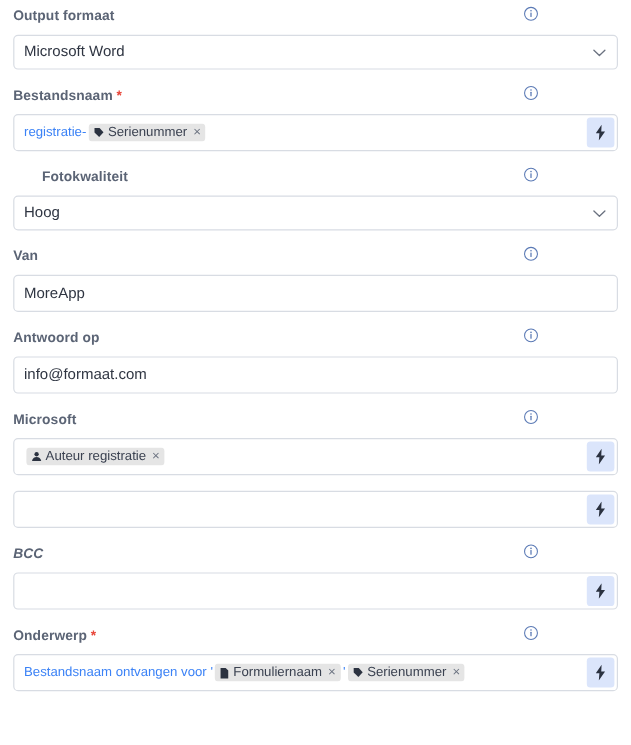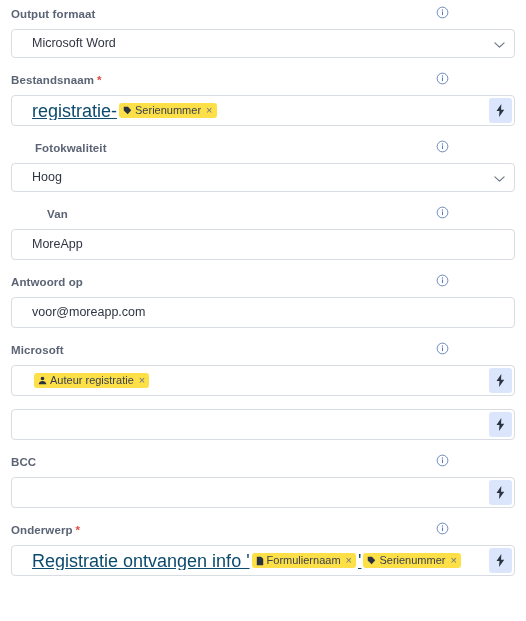--- a/index.html
+++ b/index.html
@@ -41,21 +41,20 @@
 
   .control {
     position: relative;
     width: 504px;
     height: 29px;
     border: 1px solid #d8dce3;
     border-radius: 4px;
     background: #ffffff;
     display: flex;
     align-items: center;
-    padding-left: 12px;
   }
   .control.tall { height: 31px; }
 
   .value-text {
     font-size: 12.5px;
     color: #2f3542;
     padding-left: 8px;
     line-height: 1;
     white-space: nowrap;
   }
@@ -83,30 +82,29 @@
 
   .tagwrap {
     display: flex;
     align-items: center;
     flex-wrap: nowrap;
     padding-left: 8px;
     gap: 0;
     overflow: hidden;
   }
   .plain {
-    font-size: 18px;
-    color: #0c4a6e;
+    font-size: 11px;
+    color: #3b82f6;
     white-space: nowrap;
     line-height: 1;
-    text-decoration: underline;
   }
   .chip {
     display: inline-flex;
     align-items: center;
-    background: #fde047;
+    background: #e5e5e5;
     border-radius: 3px;
     padding: 2px 4px 2px 4px;
     margin: 0 2px;
     white-space: nowrap;
     cursor: pointer;
   }
   .chip-label {
     font-size: 11px;
     color: #3a4150;
     margin-left: 3px;
@@ -188,21 +186,21 @@
       </div>
       <div class="control">
         <span class="value-text">Hoog</span>
         <span class="chevron"><svg width="11" height="8" viewBox="0 0 12 8">
             <path d="M1 1.6 L6 6.4 L11 1.6" fill="none" stroke="#6b7280" stroke-width="1.2" stroke-linecap="round" stroke-linejoin="round"></path>
           </svg></span>
       </div>
     </div>
     <div class="field">
       <div class="label-row">
-        <div style="display:flex;align-items:flex-end;margin-left:36px;">
+        <div style="display:flex;align-items:flex-end;">
           <span class="label">Van</span>
         </div>
         <span class="info-icon"><svg width="13" height="13" viewBox="0 0 16 16">
             <circle cx="8" cy="8" r="6.6" fill="none" stroke="#5b7ab5" stroke-width="1.1"></circle>
             <circle cx="8" cy="4.9" r="0.85" fill="#5b7ab5"></circle>
             <rect x="7.35" y="6.6" width="1.3" height="4.8" rx="0.55" fill="#5b7ab5"></rect>
           </svg></span>
       </div>
       <div class="control tall">
         <span class="value-text">MoreApp</span>
@@ -213,21 +211,21 @@
         <div style="display:flex;align-items:center;">
           <span class="label">Antwoord op</span>
         </div>
         <span class="info-icon"><svg width="13" height="13" viewBox="0 0 16 16">
             <circle cx="8" cy="8" r="6.6" fill="none" stroke="#5b7ab5" stroke-width="1.1"></circle>
             <circle cx="8" cy="4.9" r="0.85" fill="#5b7ab5"></circle>
             <rect x="7.35" y="6.6" width="1.3" height="4.8" rx="0.55" fill="#5b7ab5"></rect>
           </svg></span>
       </div>
       <div class="control tall">
-        <span class="value-text">voor@moreapp.com</span>
+        <span class="value-text">info@formaat.com</span>
       </div>
     </div>
     <div class="field">
       <div class="label-row">
         <div style="display:flex;align-items:center;">
           <span class="label">Microsoft</span>
         </div>
         <span class="info-icon"><svg width="13" height="13" viewBox="0 0 16 16">
             <circle cx="8" cy="8" r="6.6" fill="none" stroke="#5b7ab5" stroke-width="1.1"></circle>
             <circle cx="8" cy="4.9" r="0.85" fill="#5b7ab5"></circle>
@@ -259,21 +257,21 @@
         <div class="tagwrap"></div>
         <span class="bolt-btn">
           <svg width="11" height="13" viewBox="0 0 11 14">
             <path d="M6.4 0 L1.2 7.6 H4.4 L3.9 14 L9.5 6.1 H6.1 Z" fill="#2b3240"></path>
           </svg>
         </span>
       </div>
     </div>
     <div class="field">
       <div class="label-row">
-        <div style="display:flex;align-items:center;">
+        <div style="display:flex;align-items:center;font-style:italic;">
           <span class="label">BCC</span>
         </div>
         <span class="info-icon"><svg width="13" height="13" viewBox="0 0 16 16">
             <circle cx="8" cy="8" r="6.6" fill="none" stroke="#5b7ab5" stroke-width="1.1"></circle>
             <circle cx="8" cy="4.9" r="0.85" fill="#5b7ab5"></circle>
             <rect x="7.35" y="6.6" width="1.3" height="4.8" rx="0.55" fill="#5b7ab5"></rect>
           </svg></span>
       </div>
       <div class="control tall">
         <div class="tagwrap"></div>
@@ -291,21 +289,21 @@
           <span class="req">*</span>
         </div>
         <span class="info-icon"><svg width="13" height="13" viewBox="0 0 16 16">
             <circle cx="8" cy="8" r="6.6" fill="none" stroke="#5b7ab5" stroke-width="1.1"></circle>
             <circle cx="8" cy="4.9" r="0.85" fill="#5b7ab5"></circle>
             <rect x="7.35" y="6.6" width="1.3" height="4.8" rx="0.55" fill="#5b7ab5"></rect>
           </svg></span>
       </div>
       <div class="control tall">
         <div class="tagwrap">
-          <span class="plain">Registratie ontvangen info '</span>
+          <span class="plain">Bestandsnaam ontvangen voor '</span>
           <span class="chip">
             <span class="chip-icon">
               <svg width="8" height="10" viewBox="0 0 10 12">
                 <path d="M1 0.6 H6.3 L9 3.3 V11.4 H1 Z" fill="#2b3240"></path>
               </svg>
             </span>
             <span class="chip-label">Formuliernaam</span>
             <span class="chip-x">×</span>
           </span>
           <span class="plain">'</span>

